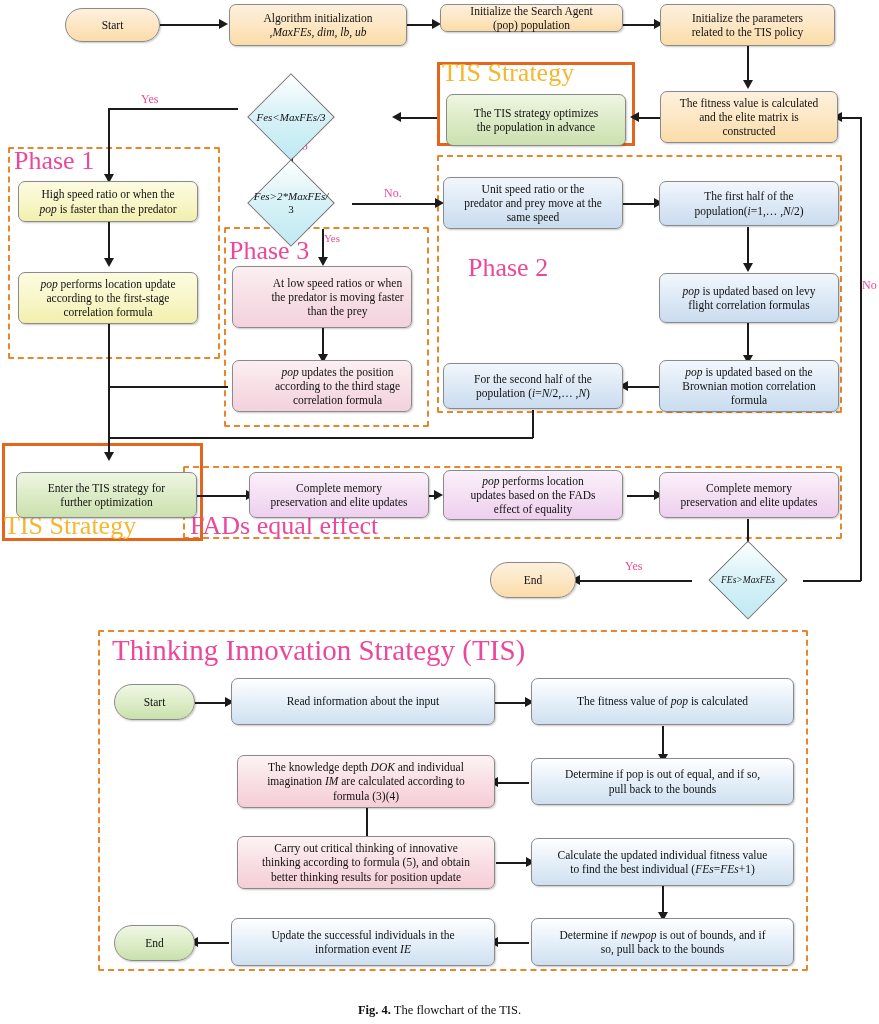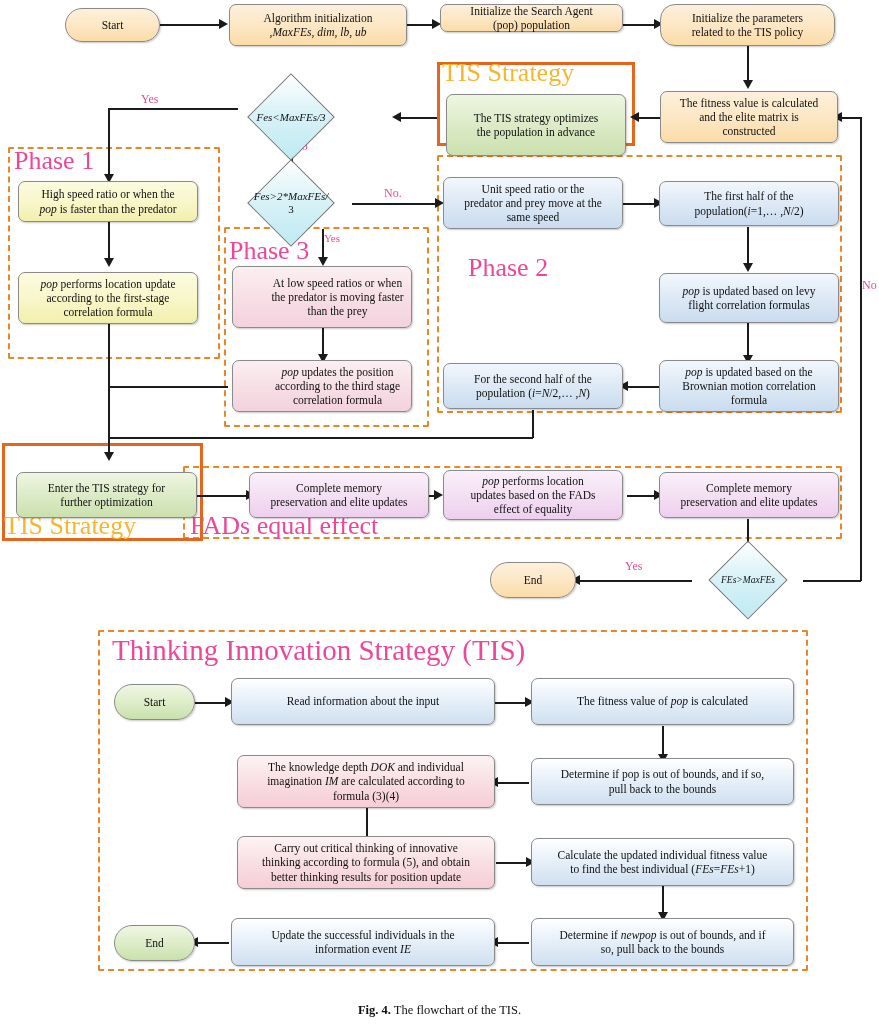--- a/index.html
+++ b/index.html
@@ -170,32 +170,32 @@
   <div class="node orange" style="left:229px;top:4px;width:178px;height:42px;flex-direction:column;">
     <span>Algorithm initialization</span>
     <span style="font-style:italic;">,MaxFEs, dim, lb, ub</span>
   </div>
 
   <div class="node orange" style="left:440px;top:4px;width:183px;height:28px;flex-direction:column;">
     <span>Initialize the Search Agent</span>
     <span>(pop) population</span>
   </div>
 
-  <div class="node orange" style="left:660px;top:4px;width:175px;height:42px;flex-direction:column;border-radius:15px;">
+  <div class="node orange" style="left:660px;top:4px;width:175px;height:42px;flex-direction:column;">
     <span>Initialize the parameters</span>
     <span>related to the TIS policy</span>
   </div>
 
   <div class="node orange" style="left:660px;top:91px;width:178px;height:52px;flex-direction:column;">
     <span>The fitness value is calculated</span>
     <span>and the elite matrix is</span>
     <span>constructed</span>
   </div>
 
-  <div class="node green" style="left:446px;top:94px;width:180px;height:62px;flex-direction:column;">
+  <div class="node green" style="left:446px;top:94px;width:180px;height:52px;flex-direction:column;">
     <span>The TIS strategy optimizes</span>
     <span>the population in advance</span>
   </div>
 
   <div class="diamond" style="left:226px;top:86px;width:130px;height:62px;">
     <div class="dshape" style="left:34px;top:0px;width:62px;height:62px;"></div>
     <div class="dlabel">Fes&lt;MaxFEs/3</div>
   </div>
 
   <div class="diamond" style="left:226px;top:172px;width:130px;height:62px;">
@@ -302,21 +302,21 @@
   <div class="node term greenpill" style="left:114px;top:684px;width:81px;height:36px;">
     <span>Start</span>
   </div>
   <div class="node bluewhite" style="left:231px;top:678px;width:264px;height:47px;">
     <span>Read information about the input</span>
   </div>
   <div class="node bluewhite" style="left:531px;top:678px;width:263px;height:47px;">
     <span>The fitness value of <i>pop</i> is calculated</span>
   </div>
   <div class="node bluewhite" style="left:531px;top:758px;width:263px;height:47px;flex-direction:column;">
-    <span>Determine if pop is out of bounds, and if so,</span>
+    <span>Determine if pop is out of equal, and if so,</span>
     <span>pull back to the bounds</span>
   </div>
   <div class="node pinkgrad" style="left:237px;top:755px;width:258px;height:53px;flex-direction:column;">
     <span>The knowledge depth <i>DOK</i> and individual</span>
     <span>imagination <i>IM</i> are calculated according to</span>
     <span>formula (3)(4)</span>
   </div>
   <div class="node pinkgrad" style="left:237px;top:836px;width:258px;height:53px;flex-direction:column;">
     <span>Carry out critical thinking of innovative</span>
     <span>thinking according to formula (5), and obtain</span>

